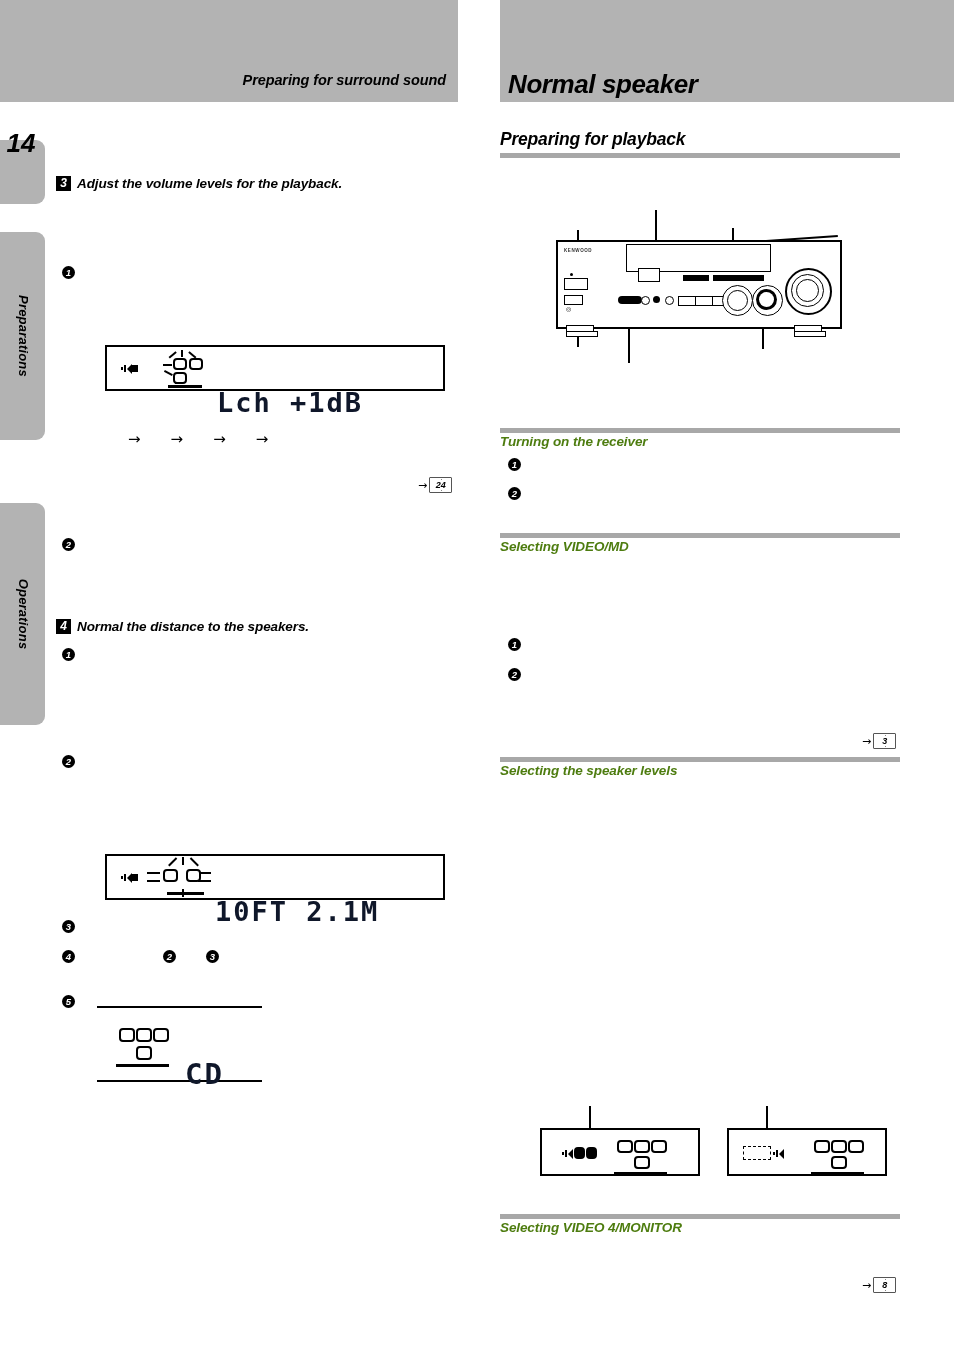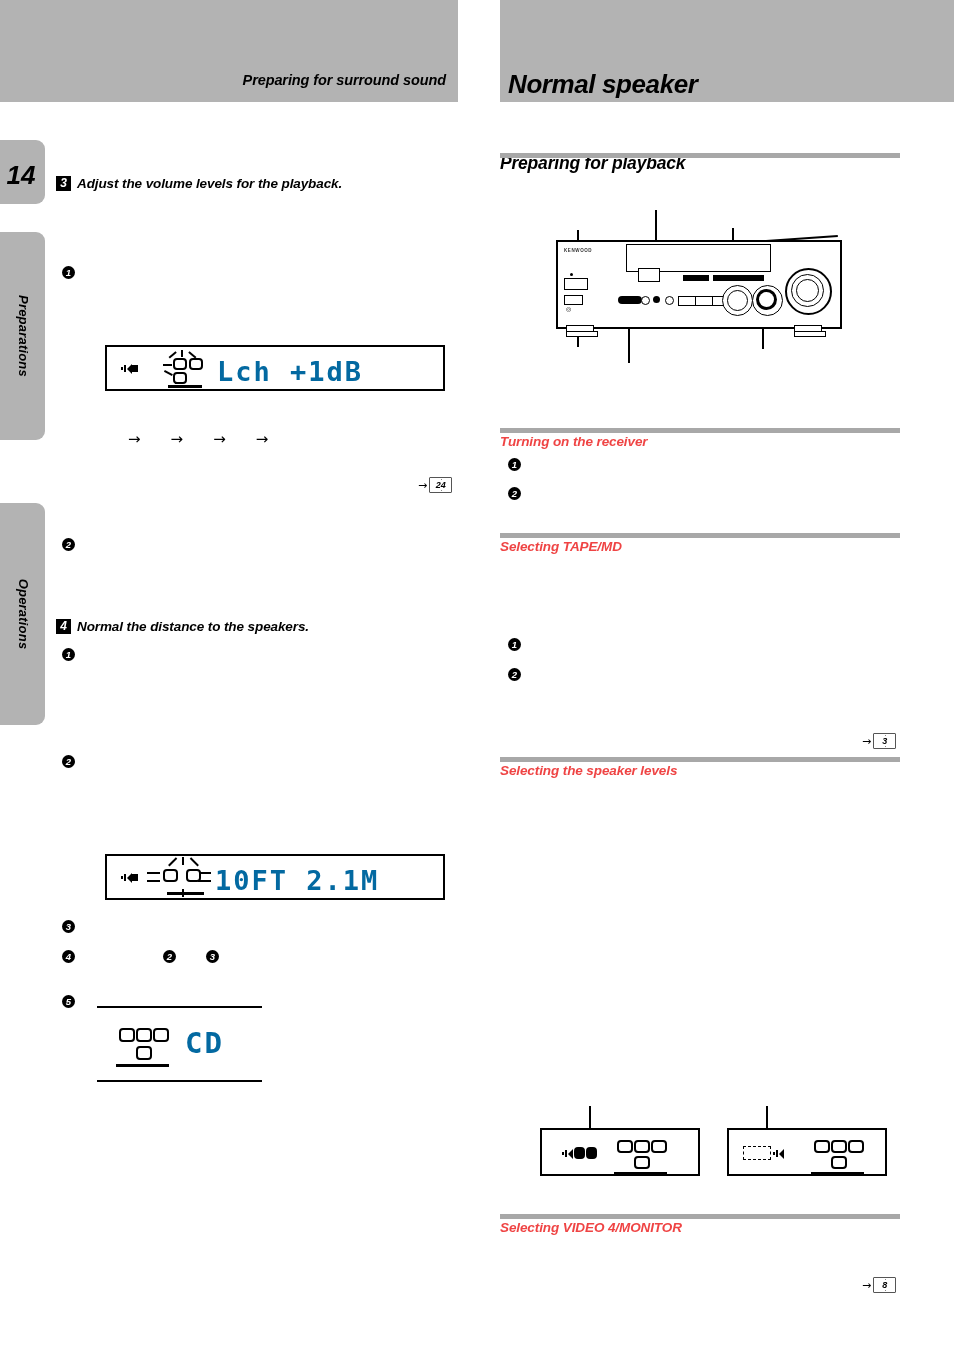--- a/index.html
+++ b/index.html
@@ -38,21 +38,21 @@
   }
 
   
   #page-num-tab {
     left: 0; top: 140px; width: 45px; height: 64px;
     background: #b3b3b3;
     border-top-right-radius: 9px;
     border-bottom-right-radius: 9px;
   }
   #page-num {
-    left: 0; top: 160px; width: 42px;
+    left: 0; top: 128px; width: 42px;
     text-align: center;
     font-style: italic; font-weight: bold;
     font-size: 26px; color: #000;
   }
 
   
   .side-tab {
     left: 0; width: 45px;
     background: #b3b3b3;
     border-top-right-radius: 9px;
@@ -68,31 +68,30 @@
     font-style: italic; font-weight: bold;
     font-size: 13px; color: #000;
     letter-spacing: 0.2px;
   }
 
   
   .main-section-title {
     font-style: italic; font-weight: bold;
     font-size: 17.5px; color: #000;
     letter-spacing: -0.2px;
-    margin-top: 24px;
   }
   .main-section-rule {
     height: 5px; background: #a8a8a8;
   }
   .sub-section-rule {
     height: 5px; background: #a8a8a8;
   }
   .sub-section-title {
     font-style: italic; font-weight: bold;
-    font-size: 13.5px; color: #ef4444;
+    font-size: 13.5px; color: #4d7c0f;
     letter-spacing: -0.1px;
   }
 
   
   .step-box {
     display: inline-block;
     width: 15px; height: 15px;
     background: #000; color: #fff;
     font-style: italic; font-weight: bold;
     font-size: 12px; line-height: 15px;
@@ -170,22 +169,23 @@
     position: absolute; background: #000;
   }
   .spk-icon .body {
     position: absolute; background: #000;
   }
 
   
   .seg-text {
     font-family: "DejaVu Sans Mono", monospace;
     font-weight: bold;
-    color: #0369a1;
+    color: #0f172a;
     letter-spacing: 2px;
+    margin-top: 31px;
   }
 
   
   .spk-box {
     border: 2px solid #000;
     border-radius: 4px;
     box-sizing: border-box;
     background: #fff;
   }
   .spk-box.filled { background: #000; }
@@ -384,21 +384,21 @@
   <div class="abs" style="left:254px; top:125px; width:26px; height:8px; border:1.4px solid #000; background:#fff;"></div>
   <div class="abs" style="left:254px; top:131px; width:30px; height:4px; border:1.4px solid #000; background:#fff;"></div>
 </div>
 
 <div class="abs sub-section-rule" style="left:500px; top:428px; width:400px;"></div>
 <div class="abs sub-section-title" style="left:500px; top:434px;">Turning on the receiver</div>
 <div class="abs bullet" style="left:508px; top:458px;">1</div>
 <div class="abs bullet" style="left:508px; top:487px;">2</div>
 
 <div class="abs sub-section-rule" style="left:500px; top:533px; width:400px;"></div>
-<div class="abs sub-section-title" style="left:500px; top:539px;">Selecting TAPE/MD</div>
+<div class="abs sub-section-title" style="left:500px; top:539px;">Selecting VIDEO/MD</div>
 <div class="abs bullet" style="left:508px; top:638px;">1</div>
 <div class="abs bullet" style="left:508px; top:668px;">2</div>
 
 <div class="abs page-ref" style="left:862px; top:733px;">
   <span class="page-ref-arrow">→</span>
   <span class="page-ref-book">
     <span class="page-ref-num">3</span>
   </span>
 </div>
 

